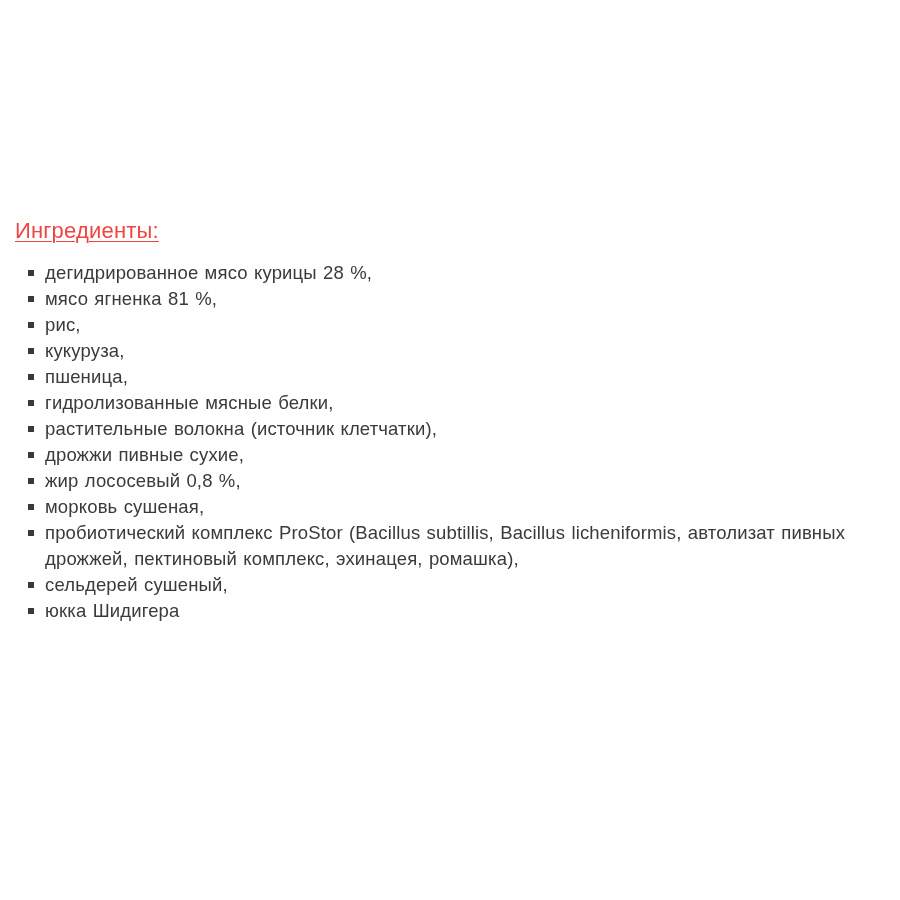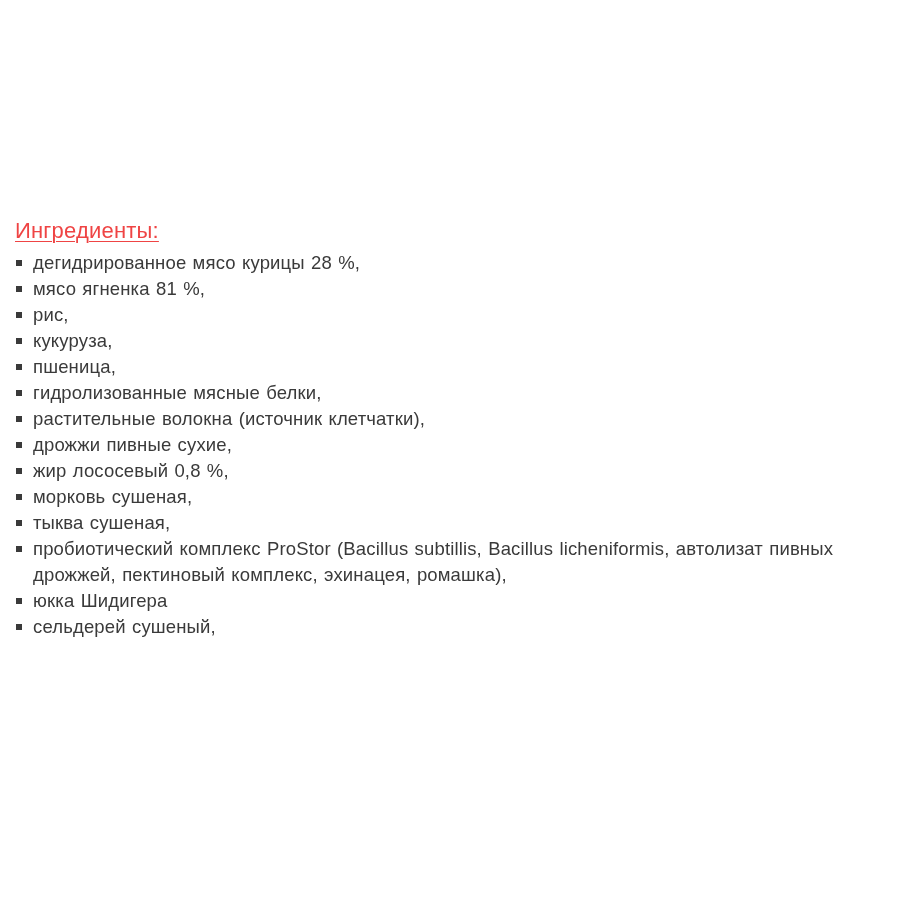--- a/index.html
+++ b/index.html
@@ -27,21 +27,21 @@
       text-decoration: underline;
       text-decoration-thickness: 1px;
       text-underline-offset: 3px;
       color: #ef4444;
       margin: 0 0 2px 0;
       font-weight: normal;
       letter-spacing: 0.2px;
     }
     ul.items {
       list-style: none;
-      margin: 0;
+      margin: 12px;
       padding: 0;
     }
     ul.items li {
       position: relative;
       padding-left: 18px;
       font-size: 18.5px;
       line-height: 26px;
       color: #3a3a3a;
       letter-spacing: 0.15px;
       word-spacing: 1px;
@@ -99,28 +99,24 @@
     <li>
         <span class="bullet"></span>
         <span class="item-text">жир лососевый 0,8 %,</span>
       </li>
     <li>
         <span class="bullet"></span>
         <span class="item-text">морковь сушеная,</span>
       </li>
     <li>
         <span class="bullet"></span>
-        <span class="item-text">тыква сушеная,</span>
+        <span class="item-text">пробиотический комплекс ProStor (Bacillus subtillis, Bacillus licheniformis, автолизат пивных дрожжей, пектиновый комплекс, эхинацея, ромашка),</span>
       </li>
     <li>
         <span class="bullet"></span>
-        <span class="item-text">пробиотический комплекс ProStor (Bacillus subtillis, Bacillus licheniformis, автолизат пивных дрожжей, пектиновый комплекс, эхинацея, ромашка),</span>
+        <span class="item-text">сельдерей сушеный,</span>
       </li>
     <li>
         <span class="bullet"></span>
         <span class="item-text">юкка Шидигера</span>
       </li>
-    <li>
-        <span class="bullet"></span>
-        <span class="item-text">сельдерей сушеный,</span>
-      </li>
   </ul>
 </div>
 
 </body></html>

